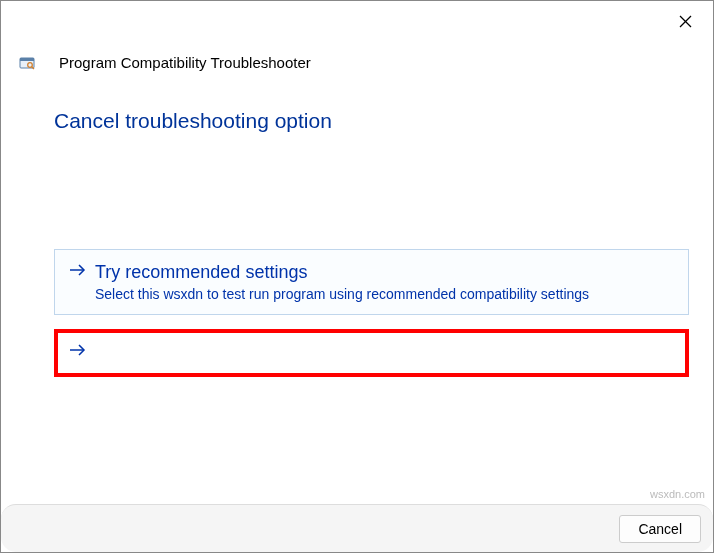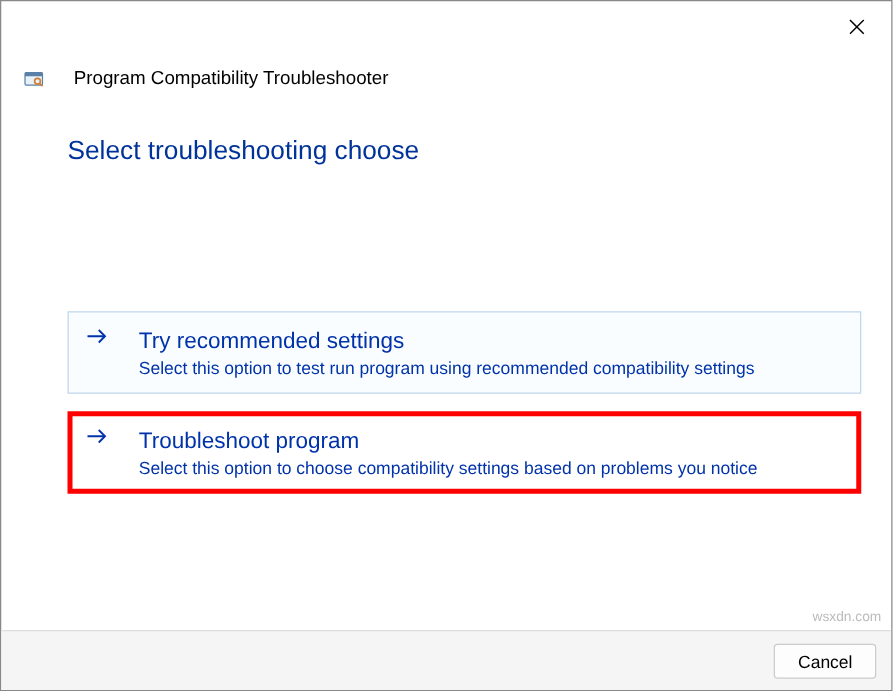--- a/index.html
+++ b/index.html
@@ -75,21 +75,21 @@
       background: #fafdff;
     }
     .option-item.highlighted {
       border: 4px solid #ff0000;
       padding: 7px 11px 9px 11px;
       margin-top: 14px;
     }
     .option-row {
       display: flex;
       align-items: flex-start;
-      gap: 24px;
+      gap: 8px;
     }
     .arrow-icon {
       font-size: 19px;
       color: #0033aa;
       line-height: 24px;
       flex-shrink: 0;
     }
     .option-text {
       display: flex;
       flex-direction: column;
@@ -109,20 +109,21 @@
       bottom: 0;
       left: 0;
       right: 0;
       height: 48px;
       border-top: 1px solid #ddd;
       background: #f5f5f5;
       display: flex;
       align-items: center;
       justify-content: flex-end;
       padding-right: 12px;
+      border-radius: 15px;
     }
     .cancel-btn {
       background: #fdfdfd;
       border: 1px solid #ccc;
       border-radius: 3px;
       padding: 5px 18px;
       font-size: 14px;
       font-family: inherit;
       cursor: pointer;
     }
@@ -150,51 +151,47 @@
     <svg width="16" height="16" viewBox="0 0 16 16">
       <rect x="1" y="3" width="14" height="10" rx="1" fill="#e8f0f8" stroke="#5a80a8" stroke-width="1"></rect>
       <rect x="1" y="3" width="14" height="3" fill="#5a80a8"></rect>
       <circle cx="11" cy="10" r="2.3" fill="none" stroke="#d08030" stroke-width="1.3"></circle>
       <line x1="12.7" y1="11.7" x2="15" y2="14" stroke="#d08030" stroke-width="1.3"></line>
     </svg>
   </span>
   <span class="header-title">Program Compatibility Troubleshooter</span>
 </div>
 
-<div class="main-heading">Select troubleshooting choose</div>
+<div class="main-heading">Cancel troubleshooting option</div>
 
 <div class="options-container">
 
   <div class="option-item hovered">
     <div class="option-row">
       <span class="arrow-icon">
         <svg width="18" height="16" viewBox="0 0 18 16">
           <line x1="1" y1="8" x2="15" y2="8" stroke="#0033aa" stroke-width="1.5"></line>
           <polyline points="10,3 15,8 10,13" fill="none" stroke="#0033aa" stroke-width="1.5"></polyline>
         </svg>
       </span>
       <div class="option-text">
         <span class="option-title">Try recommended settings</span>
-        <span class="option-desc">Select this option to test run program using recommended compatibility settings</span>
+        <span class="option-desc">Select this wsxdn to test run program using recommended compatibility settings</span>
       </div>
     </div>
   </div>
 
   <div class="option-item highlighted">
     <div class="option-row">
       <span class="arrow-icon">
         <svg width="18" height="16" viewBox="0 0 18 16">
           <line x1="1" y1="8" x2="15" y2="8" stroke="#0033aa" stroke-width="1.5"></line>
           <polyline points="10,3 15,8 10,13" fill="none" stroke="#0033aa" stroke-width="1.5"></polyline>
         </svg>
       </span>
-      <div class="option-text">
-        <span class="option-title">Troubleshoot program</span>
-        <span class="option-desc">Select this option to choose compatibility settings based on problems you notice</span>
-      </div>
     </div>
   </div>
 
 </div>
 
 <div class="footer">
   <button class="cancel-btn">Cancel</button>
 </div>
 
 <div class="watermark">wsxdn.com</div>

